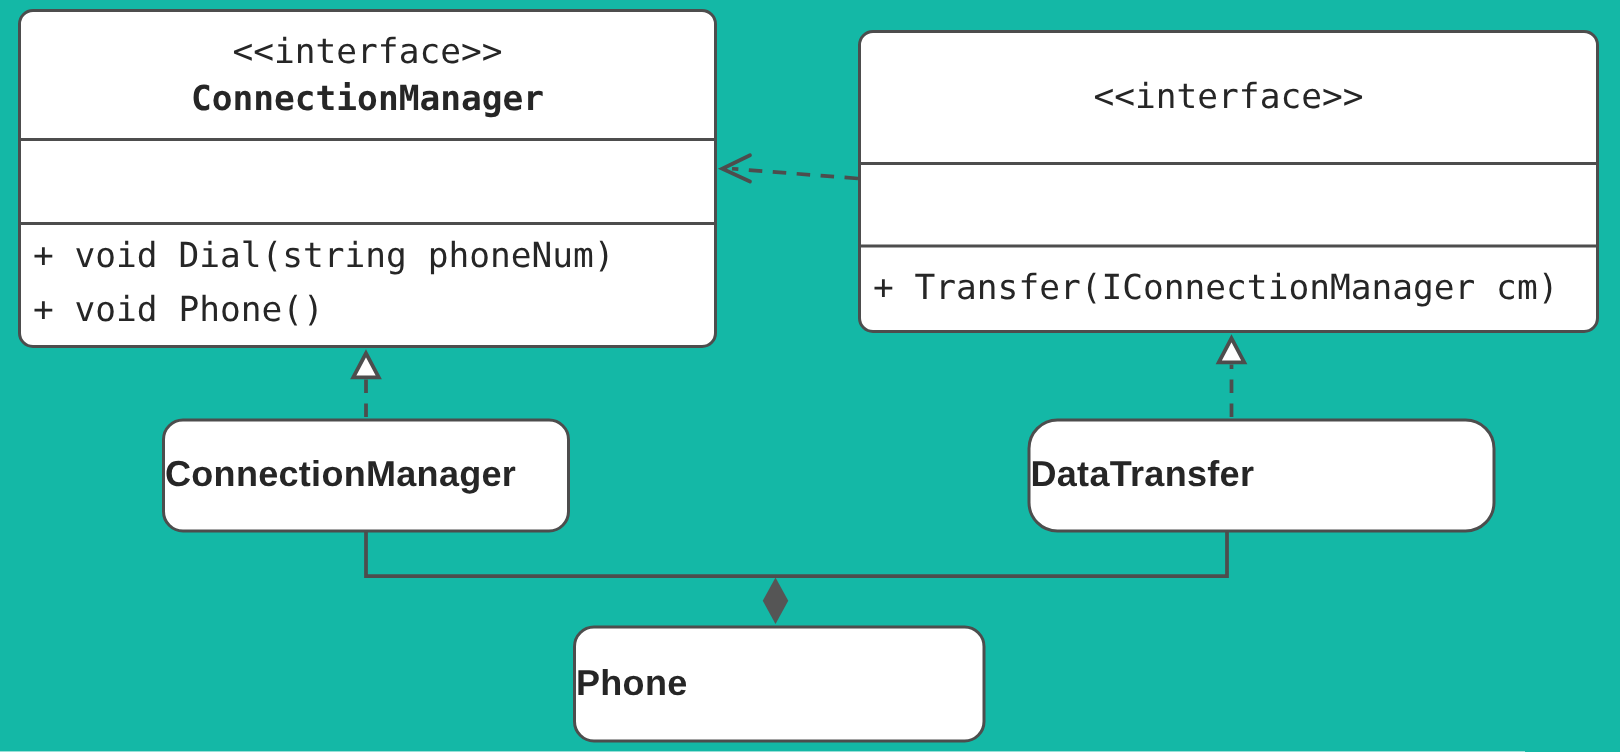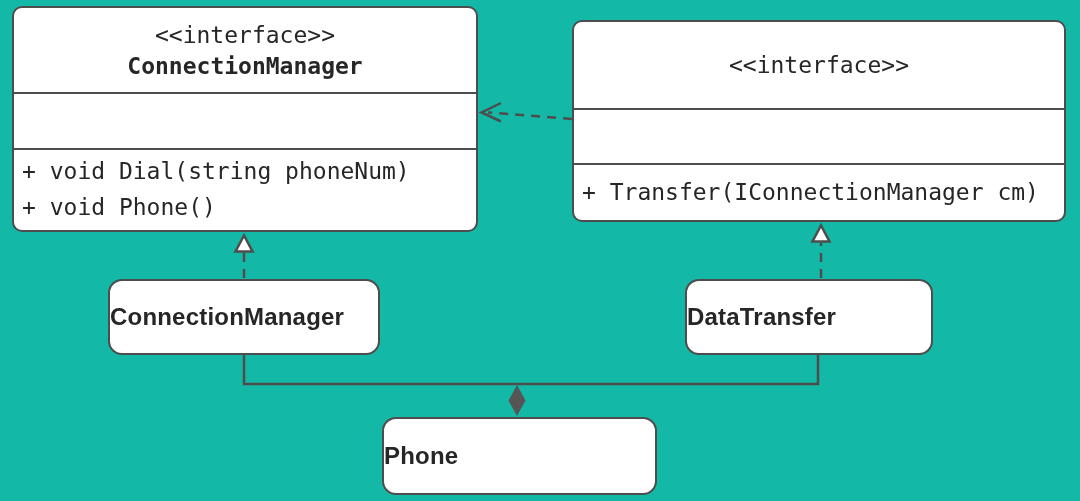--- a/index.html
+++ b/index.html
@@ -65,21 +65,21 @@
   .cls {
     border-radius: 14px;
     display: flex;
     align-items: center;
     justify-content: flex-start;
     font-weight: 700;
     font-size: 24px;
     letter-spacing: 0.2px;
   }
   #cls-cm    { left: 108px; top: 279px; width: 272px; height: 76px; }
-  #cls-dt    { left: 685px; top: 279px; width: 248px; height: 76px; }
+  #cls-dt    { left: 685px; top: 279px; width: 312px; height: 76px; border-radius: 20px; }
   #cls-phone { left: 382px; top: 417px; width: 275px; height: 78px; }
 </style>
 </head>
 <body>
 
 <div class="canvas">
 
   <svg class="wires" width="1080" height="501" viewBox="0 0 1080 501">
      IConnectionManager --&gt;
     <g>

